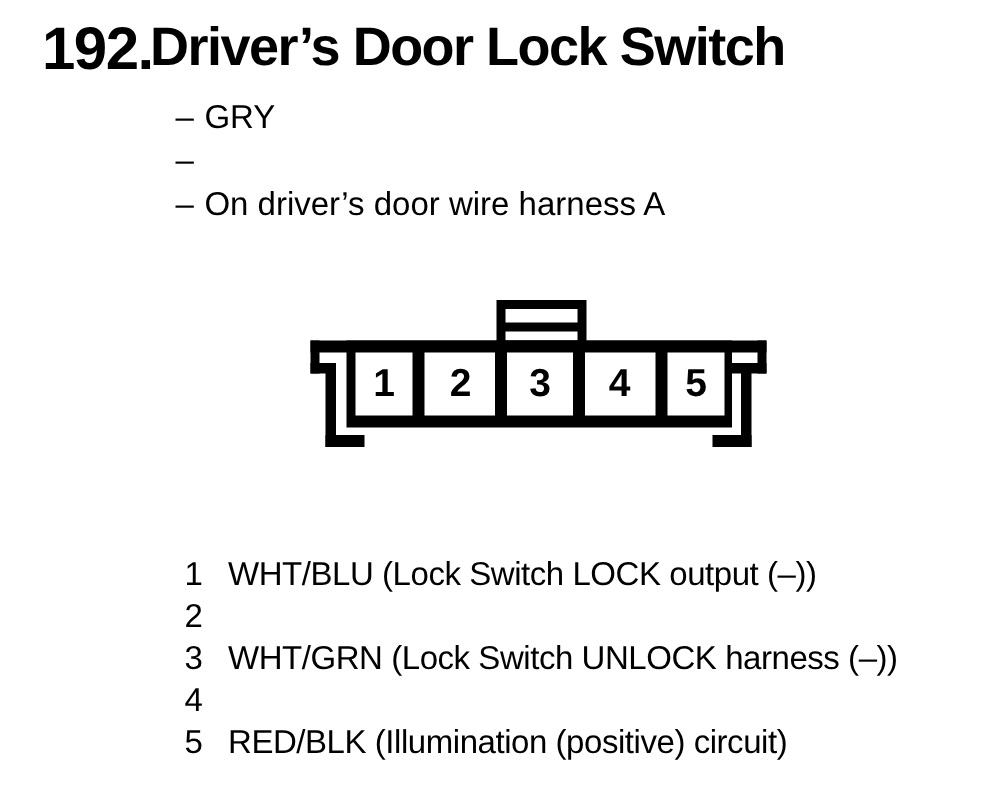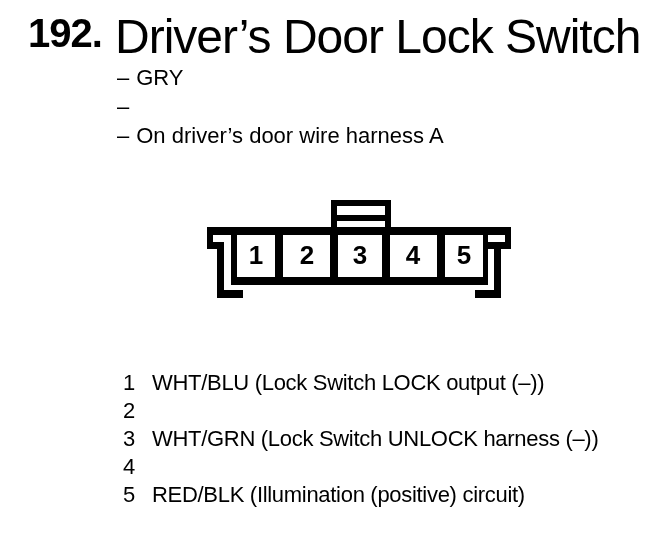--- a/index.html
+++ b/index.html
@@ -13,22 +13,22 @@
   }
   .page { position: absolute; inset: 0; }
 
   
   .fig-num {
     position: absolute; left: 28px; top: 13px;
     font-size: 40px; font-weight: bold; letter-spacing: -1px;
     line-height: 1; white-space: nowrap;
   }
   .fig-title {
-    position: absolute; left: 115px; top: 13px;
-    font-size: 48px; font-weight: normal; letter-spacing: -1px;
+    position: absolute; left: 100px; top: 13px;
+    font-size: 36px; font-weight: bold; letter-spacing: -1px;
     line-height: 1; white-space: nowrap;
   }
 
   
   .details {
     position: absolute; left: 117px; top: 63px;
     font-size: 22px; line-height: 29px;
   }
   .detail-line { display: flex; white-space: nowrap; }
   .detail-line .dash { margin-right: 7px; }

